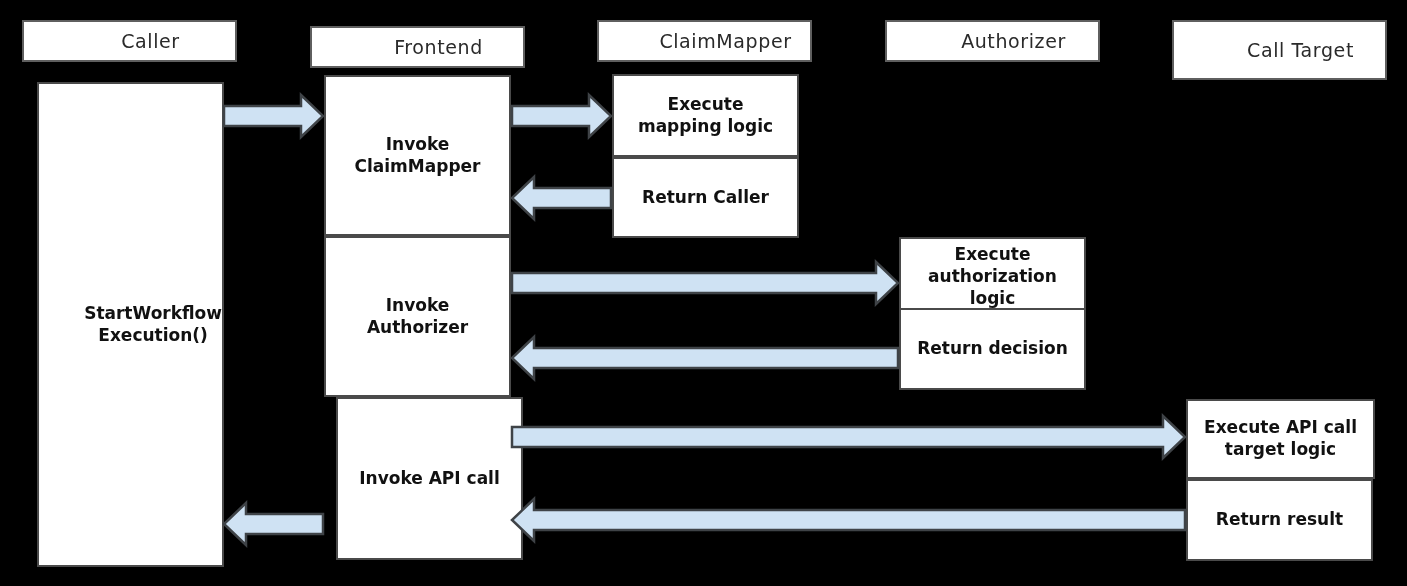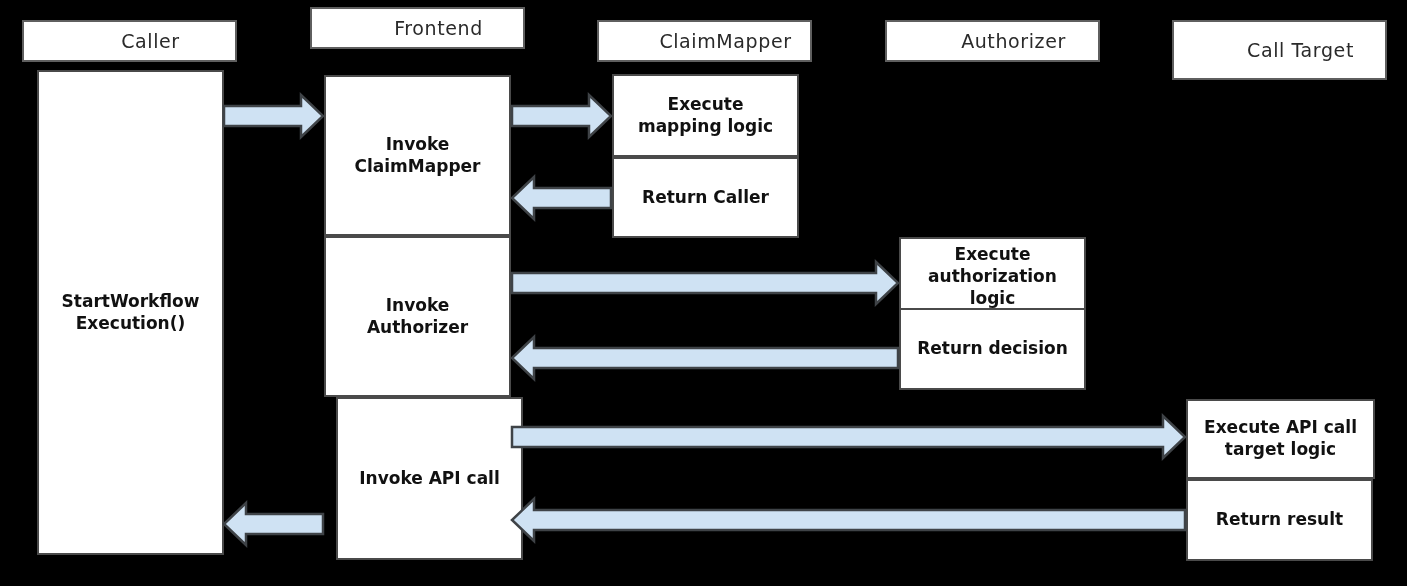--- a/index.html
+++ b/index.html
@@ -59,24 +59,24 @@
   }
 </style>
 </head>
 <body>
 
 <div id="diagram-canvas" style="--bg: #000000; --box-fill: #ffffff; --header-border: #5f5f5f; --box-border: #4a4a4a; --header-text: #2a2a2a; --box-text: #111111; width: 1407px; height: 586px;">
   <div id="lifelines">
       <div class="header-box" style="left: 22px; top: 20px; width: 215px; height: 42px;">
         <span class="header-label">Caller</span>
       </div>
-      <div class="activity-box" style="left: 37px; top: 70px; width: 187px; height: 485px;">
+      <div class="activity-box" style="left: 37px; top: 82px; width: 187px; height: 485px; justify-content: flex-end;">
         <div class="activity-label">StartWorkflow<br>Execution()</div>
       </div>
-      <div class="header-box" style="left: 310px; top: 7px; width: 215px; height: 42px;">
+      <div class="header-box" style="left: 310px; top: 26px; width: 215px; height: 42px;">
         <span class="header-label">Frontend</span>
       </div>
       <div class="activity-box" style="left: 324px; top: 75px; width: 187px; height: 161px;">
         <div class="activity-label">Invoke<br>ClaimMapper</div>
       </div>
       <div class="activity-box" style="left: 324px; top: 236px; width: 187px; height: 161px;">
         <div class="activity-label">Invoke<br>Authorizer</div>
       </div>
       <div class="activity-box" style="left: 336px; top: 397px; width: 187px; height: 163px;">
         <div class="activity-label">Invoke API call</div>

